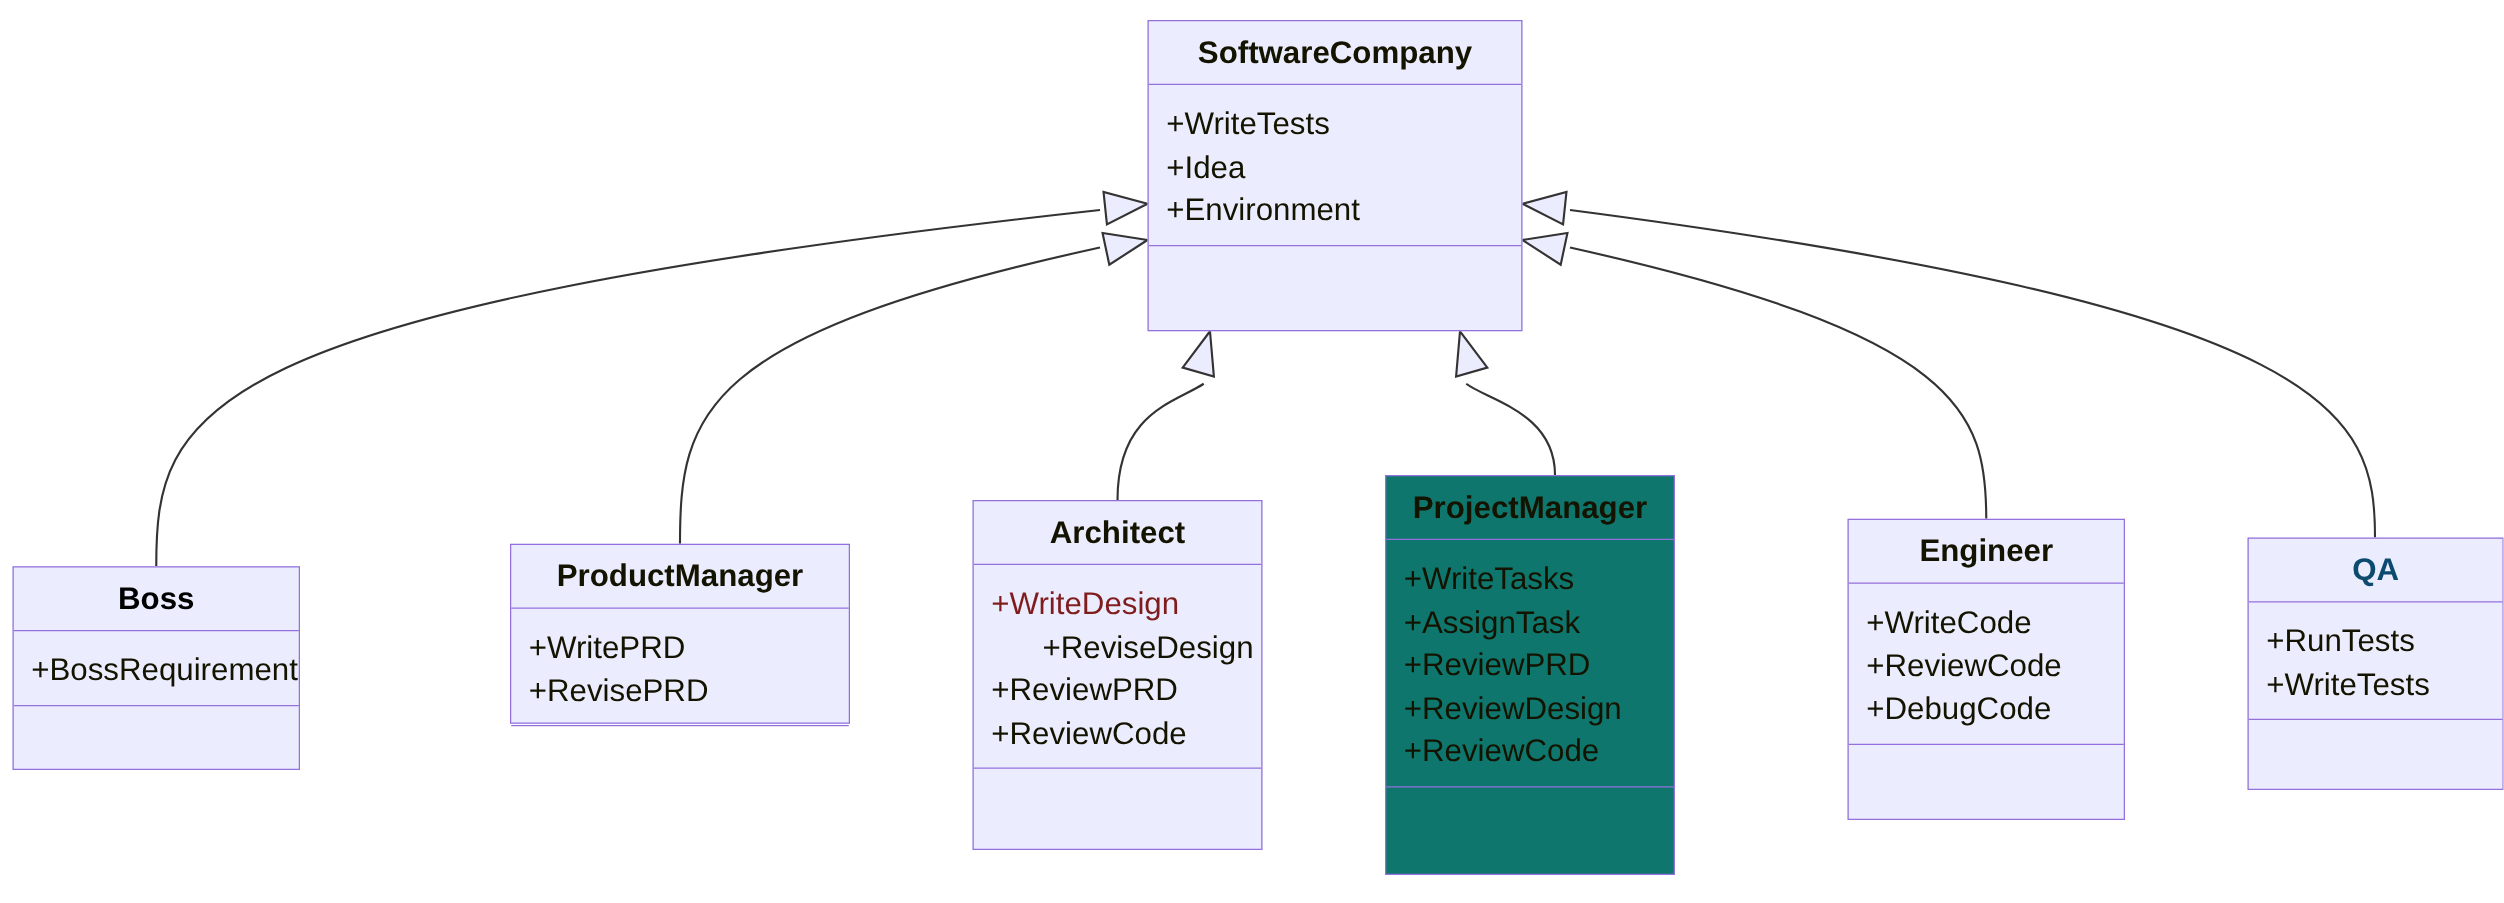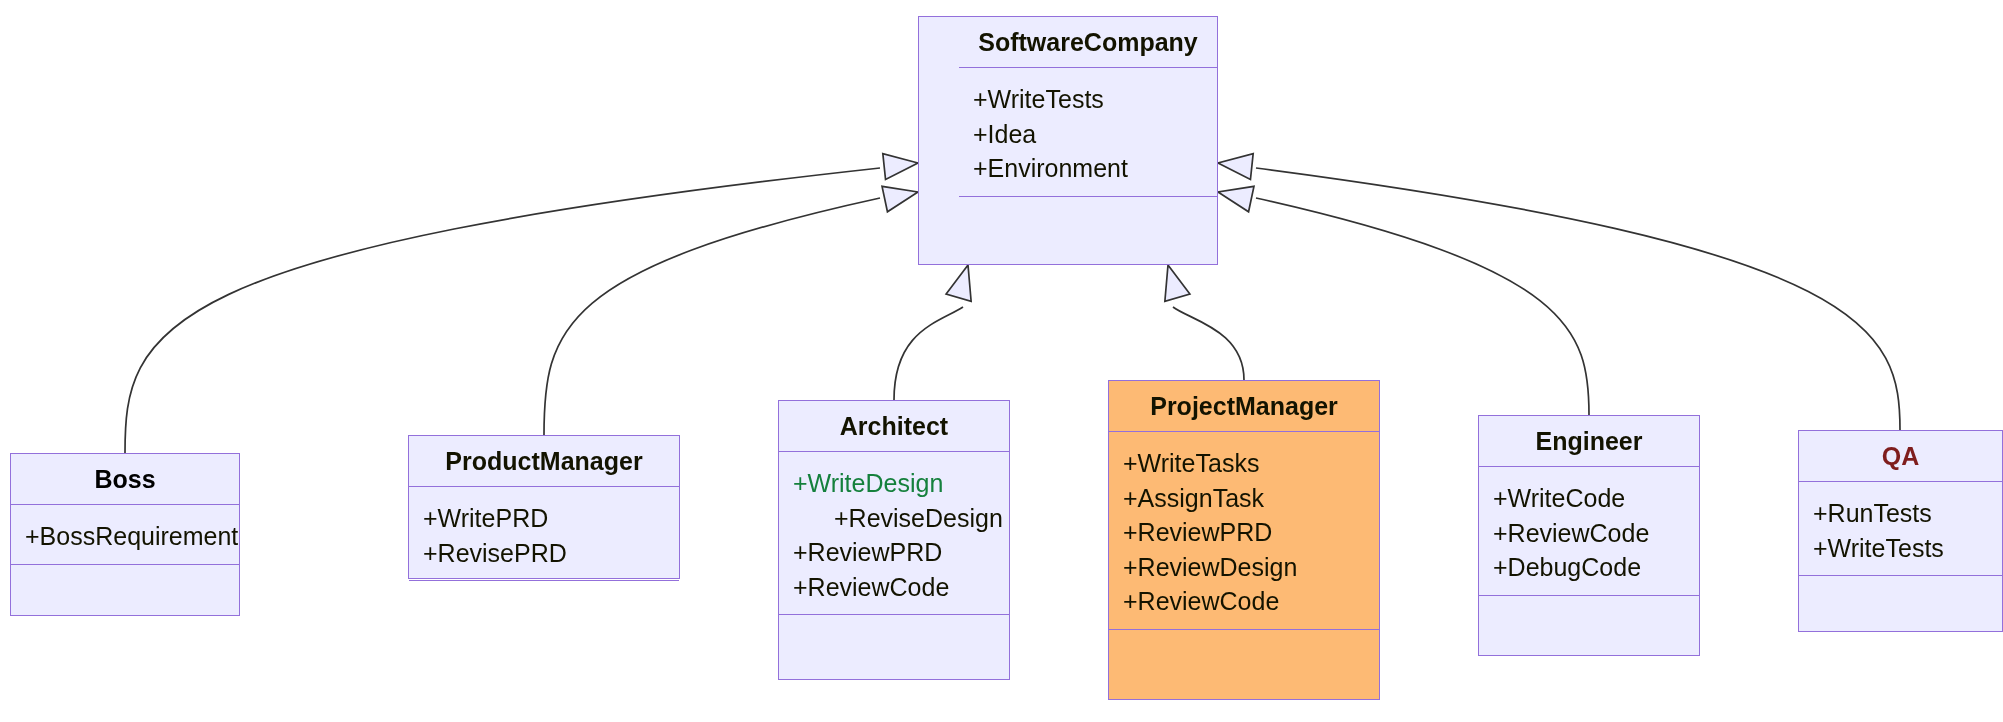--- a/index.html
+++ b/index.html
@@ -72,21 +72,21 @@
       <path d="M 894 400 C 894 330 940 322 963 307" fill="none" stroke="#333333" stroke-width="1.7"></path>
       <polygon points="0,0 -34,-13 -34,13" fill="#ECECFF" stroke="#333333" stroke-width="1.7" stroke-linejoin="miter" transform="translate(968,265) rotate(-74)"></polygon>
       <path d="M 1244 380 C 1244 330 1190 320 1173 307" fill="none" stroke="#333333" stroke-width="1.7"></path>
       <polygon points="0,0 -34,-13 -34,13" fill="#ECECFF" stroke="#333333" stroke-width="1.7" stroke-linejoin="miter" transform="translate(1168,265) rotate(-106)"></polygon>
       <path d="M 1589 415 C 1589 330 1570 268 1256 198" fill="none" stroke="#333333" stroke-width="1.7"></path>
       <polygon points="0,0 -34,-13 -34,13" fill="#ECECFF" stroke="#333333" stroke-width="1.7" stroke-linejoin="miter" transform="translate(1218,192) rotate(192)"></polygon>
       <path d="M 1900 430 C 1900 330 1870 248 1256 168" fill="none" stroke="#333333" stroke-width="1.7"></path>
       <polygon points="0,0 -34,-13 -34,13" fill="#ECECFF" stroke="#333333" stroke-width="1.7" stroke-linejoin="miter" transform="translate(1218,163) rotate(186)"></polygon>
     </svg>
   <div id="nodes">
-      <div class="node" style="left: 918px; top: 16px; width: 300px; height: 249px; background: rgb(236, 236, 255); border-color: rgb(147, 112, 219); padding-left: 40px;">
+      <div class="node" style="left: 918px; top: 16px; width: 300px; height: 249px; background: rgb(236, 236, 255); border-color: rgb(147, 112, 219);">
         <div class="node-title" style="border-bottom-color: rgb(147, 112, 219); color: rgb(19, 19, 0);">SoftwareCompany</div>
         <div class="node-members" style="border-bottom-color: rgb(147, 112, 219);">
           <div class="member" style="color: rgb(19, 19, 0);">+WriteTests</div>
           <div class="member" style="color: rgb(19, 19, 0);">+Idea</div>
           <div class="member" style="color: rgb(19, 19, 0);">+Environment</div>
         </div>
         <div class="node-methods"></div>
       </div>
       <div class="node" style="left: 10px; top: 453px; width: 230px; height: 163px; background: rgb(236, 236, 255); border-color: rgb(147, 112, 219);">
         <div class="node-title" style="border-bottom-color: rgb(147, 112, 219); color: #000000;">Boss</div>
@@ -99,49 +99,49 @@
         <div class="node-title" style="border-bottom-color: rgb(147, 112, 219); color: rgb(19, 19, 0);">ProductManager</div>
         <div class="node-members" style="border-bottom-color: rgb(147, 112, 219);">
           <div class="member" style="color: rgb(19, 19, 0);">+WritePRD</div>
           <div class="member" style="color: rgb(19, 19, 0);">+RevisePRD</div>
         </div>
         <div class="node-methods"></div>
       </div>
       <div class="node" style="left: 778px; top: 400px; width: 232px; height: 280px; background: rgb(236, 236, 255); border-color: rgb(147, 112, 219);">
         <div class="node-title" style="border-bottom-color: rgb(147, 112, 219); color: rgb(19, 19, 0);">Architect</div>
         <div class="node-members" style="border-bottom-color: rgb(147, 112, 219);">
-          <div class="member" style="color: #15803d;">+WriteDesign</div>
+          <div class="member" style="color: #7f1d1d;">+WriteDesign</div>
           <div class="member" style="color: rgb(19, 19, 0); margin-left: 41px;">+ReviseDesign</div>
           <div class="member" style="color: rgb(19, 19, 0);">+ReviewPRD</div>
           <div class="member" style="color: rgb(19, 19, 0);">+ReviewCode</div>
         </div>
         <div class="node-methods"></div>
       </div>
-      <div class="node" style="left: 1108px; top: 380px; width: 272px; height: 320px; background: #fdba74; border-color: rgb(147, 112, 219);">
+      <div class="node" style="left: 1108px; top: 380px; width: 232px; height: 320px; background: #0f766e; border-color: rgb(147, 112, 219);">
         <div class="node-title" style="border-bottom-color: rgb(147, 112, 219); color: rgb(19, 19, 0);">ProjectManager</div>
         <div class="node-members" style="border-bottom-color: rgb(147, 112, 219);">
           <div class="member" style="color: rgb(19, 19, 0);">+WriteTasks</div>
           <div class="member" style="color: rgb(19, 19, 0);">+AssignTask</div>
           <div class="member" style="color: rgb(19, 19, 0);">+ReviewPRD</div>
           <div class="member" style="color: rgb(19, 19, 0);">+ReviewDesign</div>
           <div class="member" style="color: rgb(19, 19, 0);">+ReviewCode</div>
         </div>
         <div class="node-methods"></div>
       </div>
       <div class="node" style="left: 1478px; top: 415px; width: 222px; height: 241px; background: rgb(236, 236, 255); border-color: rgb(147, 112, 219);">
         <div class="node-title" style="border-bottom-color: rgb(147, 112, 219); color: rgb(19, 19, 0);">Engineer</div>
         <div class="node-members" style="border-bottom-color: rgb(147, 112, 219);">
           <div class="member" style="color: rgb(19, 19, 0);">+WriteCode</div>
           <div class="member" style="color: rgb(19, 19, 0);">+ReviewCode</div>
           <div class="member" style="color: rgb(19, 19, 0);">+DebugCode</div>
         </div>
         <div class="node-methods"></div>
       </div>
       <div class="node" style="left: 1798px; top: 430px; width: 205px; height: 202px; background: rgb(236, 236, 255); border-color: rgb(147, 112, 219);">
-        <div class="node-title" style="border-bottom-color: rgb(147, 112, 219); color: #7f1d1d;">QA</div>
+        <div class="node-title" style="border-bottom-color: rgb(147, 112, 219); color: #0c4a6e;">QA</div>
         <div class="node-members" style="border-bottom-color: rgb(147, 112, 219);">
           <div class="member" style="color: rgb(19, 19, 0);">+RunTests</div>
           <div class="member" style="color: rgb(19, 19, 0);">+WriteTests</div>
         </div>
         <div class="node-methods"></div>
       </div>
     </div>
 </div>
 
 </body></html>

